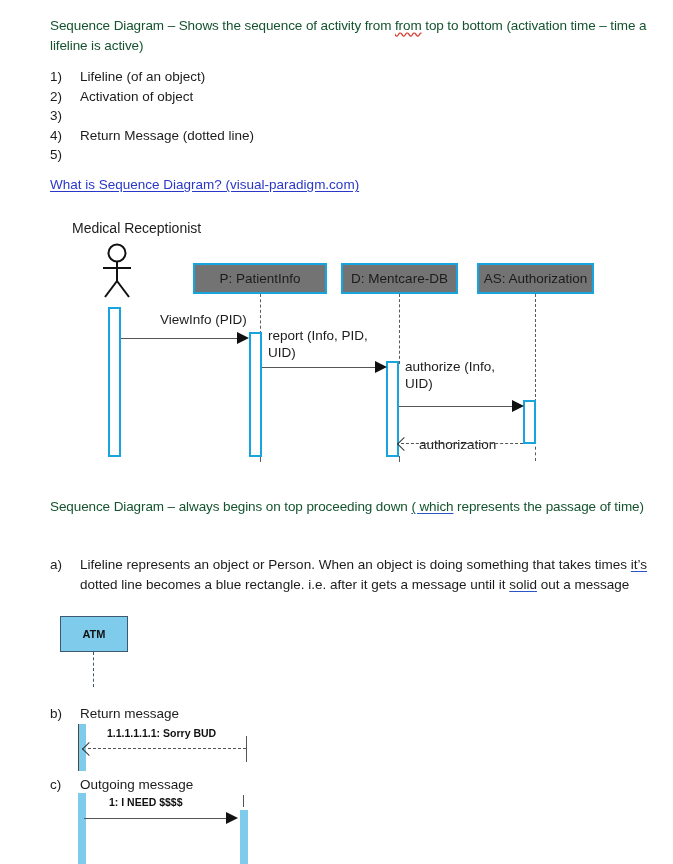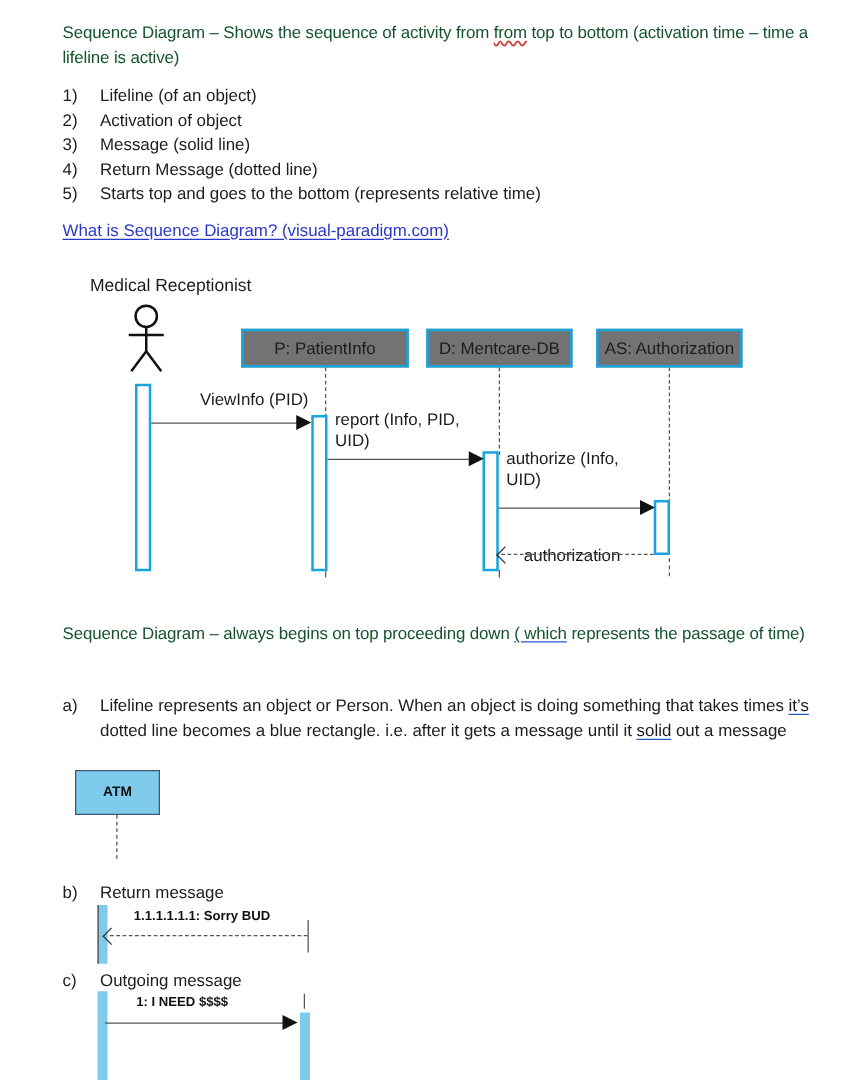--- a/index.html
+++ b/index.html
@@ -231,29 +231,27 @@
     <div class="num-row">
       <span class="marker">1)</span>
       <span>Lifeline (of an object)</span>
     </div>
     <div class="num-row">
       <span class="marker">2)</span>
       <span>Activation of object</span>
     </div>
     <div class="num-row">
       <span class="marker">3)</span>
-      <span>Message (solid line)</span>
     </div>
     <div class="num-row">
       <span class="marker">4)</span>
       <span>Return Message (dotted line)</span>
     </div>
     <div class="num-row">
       <span class="marker">5)</span>
-      <span>Starts top and goes to the bottom (represents relative time)</span>
     </div>
   </div>
 
   <a class="doclink">What is Sequence Diagram? (visual-paradigm.com)</a>
 
   <div class="seq-wrap">
 
     <div class="actor-label">Medical Receptionist</div>
 
     <div class="actor-icon">

